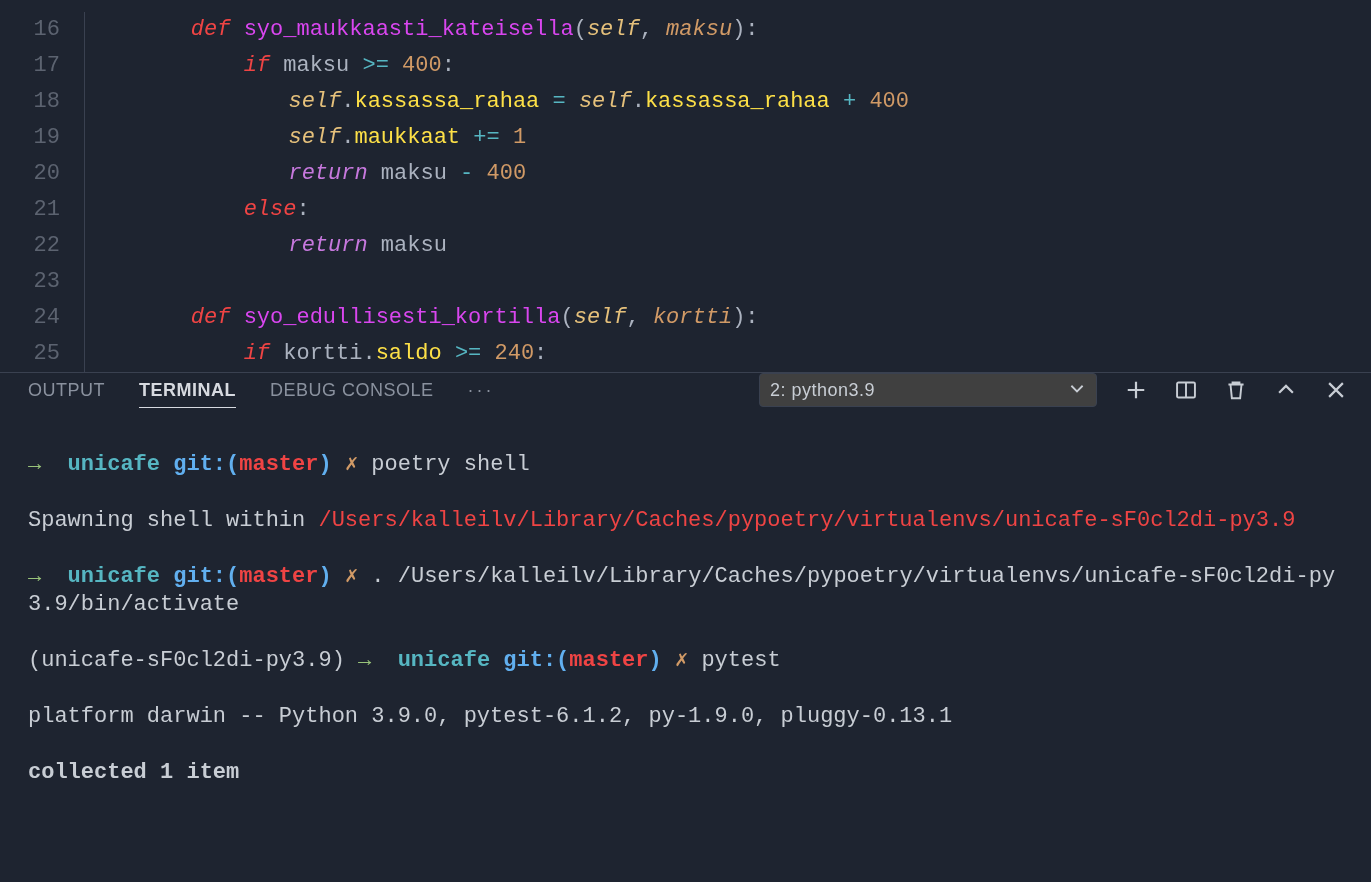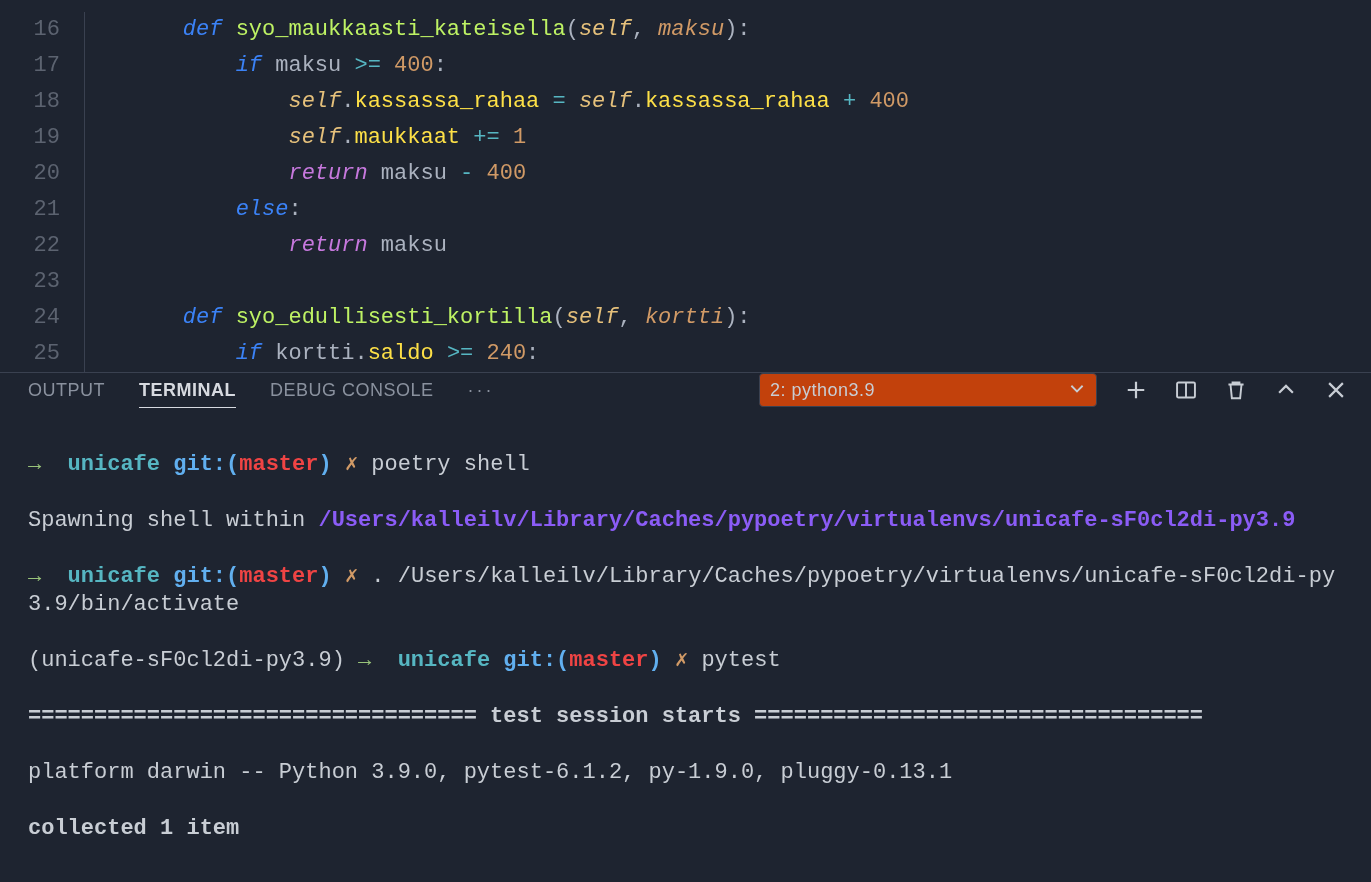--- a/index.html
+++ b/index.html
@@ -31,22 +31,22 @@
 }
 .gutter .ln { height: 36px; }
 .indent-guide {
   width: 46px;
   border-left: 1px solid #3a4150;
   flex: 0 0 46px;
 }
 .code { flex: 1; }
 .codeline { height: 36px; white-space: pre; }
 
-.tok-kw    { color: #3b82f6; font-style: italic; }
-.tok-fn    { color: #bef264; }
+.tok-kw    { color: #ef4444; font-style: italic; margin-left: 8px; }
+.tok-fn    { color: #d946ef; }
 .tok-self  { color: #e5c07b; font-style: italic; }
 .tok-param { color: #d19a66; font-style: italic; }
 .tok-prop  { color: #fde047; }
 .tok-num   { color: #d19a66; margin-top: 28px; }
 .tok-op    { color: #56b6c2; }
 .tok-ret   { color: #c678dd; font-style: italic; }
 .tok-punc  { color: #abb2bf; }
 
 
 .panel-bar {
@@ -73,21 +73,21 @@
   margin-bottom: -1px;
   font-weight: bold;
 }
 .panel-ellipsis {
   color: #8a919e;
   margin-right: auto;
   letter-spacing: 3px;
   cursor: pointer;
 }
 .term-select {
-  background: #c2410c;
+  background: #404040;
   border: 1px solid #3a4150;
   border-radius: 4px;
   height: 34px;
   width: 338px;
   display: flex;
   align-items: center;
   padding: 0 10px;
   color: #c8cdd4;
   font-size: 18px;
   cursor: pointer;
@@ -106,21 +106,21 @@
   white-space: pre-wrap;
   word-break: break-all;
 }
 .term-green  { color: #98c379; }
 .term-cyan   { color: #56b6c2; font-weight: bold; }
 .term-blue   { color: #61afef; font-weight: bold; }
 .term-red    { color: #ef4444; font-weight: bold; }
 .term-yellow { color: #d19a66; font-weight: bold; }
 .term-white  { color: #c8cdd4; text-align: center; }
 .term-bold   { font-weight: bold; }
-.term-link   { color: #8b5cf6; font-weight: bold; }
+.term-link   { color: #ef4444; }
 </style>
 </head>
 <body>
 
 <div class="editor">
   <div class="gutter" id="gutter">
       <div class="ln">16</div>
       <div class="ln">17</div>
       <div class="ln">18</div>
       <div class="ln">19</div>
@@ -190,21 +190,20 @@
         </svg>
     </span>
   </div>
 </div>
 
 <div class="terminal">
 <div><span class="term-green">→</span>  <span class="term-cyan">unicafe</span> <span class="term-blue">git:(</span><span class="term-red">master</span><span class="term-blue">)</span> <span class="term-yellow">✗</span> <span class="term-white">poetry shell</span></div>
 <div><span class="term-white">Spawning shell within </span><span class="term-link">/Users/kalleilv/Library/Caches/pypoetry/virtualenvs/unicafe-sF0cl2di-py3.9</span></div>
 <div><span class="term-green">→</span>  <span class="term-cyan">unicafe</span> <span class="term-blue">git:(</span><span class="term-red">master</span><span class="term-blue">)</span> <span class="term-yellow">✗</span> <span class="term-white">. /Users/kalleilv/Library/Caches/pypoetry/virtualenvs/unicafe-sF0cl2di-py3.9/bin/activate</span></div>
 <div><span class="term-white">(unicafe-sF0cl2di-py3.9)</span> <span class="term-green">→</span>  <span class="term-cyan">unicafe</span> <span class="term-blue">git:(</span><span class="term-red">master</span><span class="term-blue">)</span> <span class="term-yellow">✗</span> <span class="term-white">pytest</span></div>
-<div><span class="term-white term-bold">================================== </span><span class="term-white term-bold">test session starts</span><span class="term-white term-bold"> ==================================</span></div>
 <div><span class="term-white">platform darwin -- Python 3.9.0, pytest-6.1.2, py-1.9.0, pluggy-0.13.1</span></div>
 <div><span class="term-white term-bold">collected 1 item</span></div>
 
 
 
 
 
 </div>
 
 </body></html>

